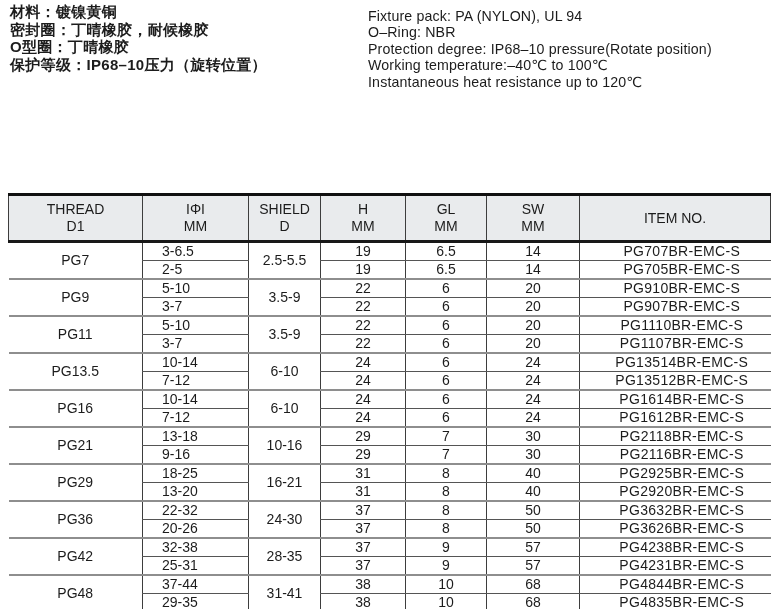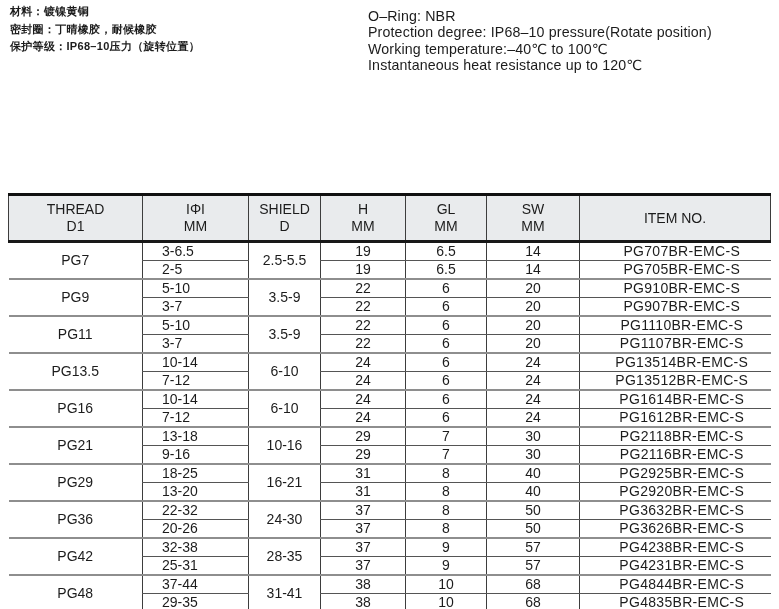--- a/index.html
+++ b/index.html
@@ -11,21 +11,21 @@
     overflow: hidden;
     font-family: "Liberation Sans", "DejaVu Sans", sans-serif;
     color: #1c1c1c;
     -webkit-font-smoothing: antialiased;
   }
 
   
   .specs-cn {
     position: absolute; left: 10px; top: 3px;
     font-weight: bold;
-    font-size: 11px; line-height: 17.6px;
+    font-size: 15px; line-height: 17.6px;
     letter-spacing: 0.3px;
     white-space: nowrap;
   }
   .specs-en {
     position: absolute; left: 368px; top: 8px;
     font-size: 14.2px; line-height: 16.4px;
     letter-spacing: 0.15px;
     white-space: nowrap;
   }
   .spec-line { white-space: nowrap; }
@@ -69,23 +69,25 @@
   td.shield { text-align: center; }
   td.h, td.gl, td.sw { text-align: center; }
   td.item   { text-align: center; padding-left: 13px; letter-spacing: 0.3px; }
 </style>
 </head>
 <body>
 
 <div class="specs-cn">
     <div class="spec-line">材料：镀镍黄铜</div>
     <div class="spec-line">密封圈：丁晴橡胶，耐候橡胶</div>
+    <div class="spec-line">O型圈：丁晴橡胶</div>
     <div class="spec-line">保护等级：IP68–10压力（旋转位置）</div>
   </div>
 <div class="specs-en">
+    <div class="spec-line">Fixture pack: PA (NYLON), UL 94</div>
     <div class="spec-line">O–Ring: NBR</div>
     <div class="spec-line">Protection degree: IP68–10 pressure(Rotate position)</div>
     <div class="spec-line">Working temperature:–40℃ to 100℃</div>
     <div class="spec-line">Instantaneous heat resistance up to 120℃</div>
   </div>
 
 <table class="spec-table">
   <colgroup>
       <col style="width: 134px;">
       <col style="width: 106px;">

